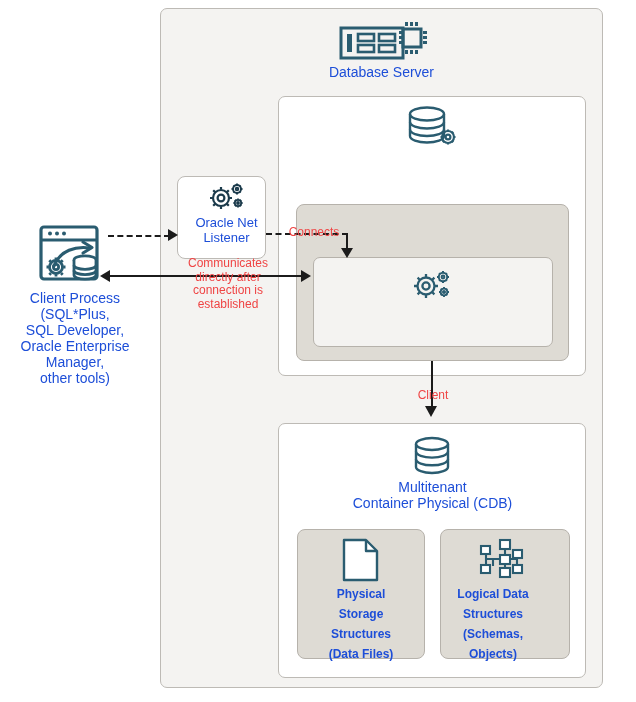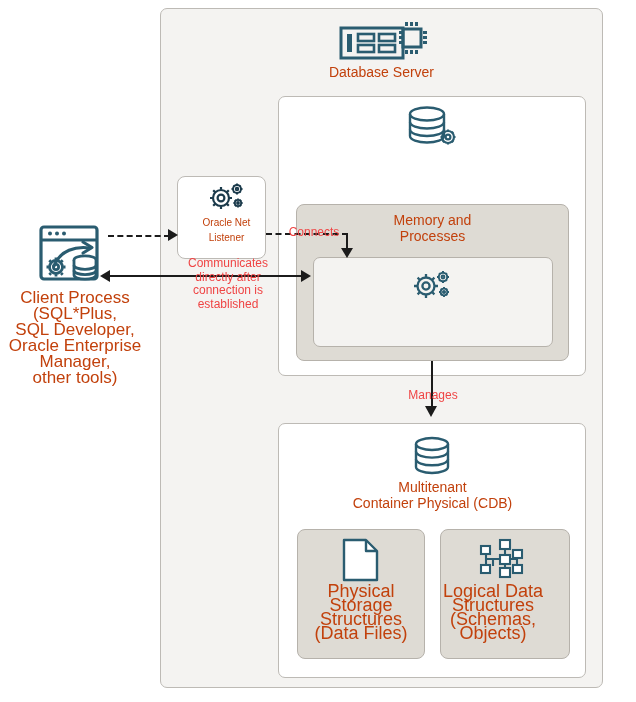--- a/index.html
+++ b/index.html
@@ -60,44 +60,44 @@
     background: #ffffff;
     border: 1px solid #bdbab5;
     border-radius: 8px;
     box-sizing: border-box;
   }
 
   
   .lbl {
     position: absolute;
     text-align: center;
-    color: #c2410c;
+    color: #1d4ed8;
     font-size: 14px;
     line-height: 16px;
     white-space: pre-line;
   }
-  .lbl-sm { font-size: 18px; line-height: 14px; }
+  .lbl-sm { font-size: 12px; line-height: 20px; font-weight: bold; }
   .lbl-edge {
     position: absolute;
     text-align: center;
     color: #ef4444;
     font-size: 12px;
     line-height: 13.5px;
     white-space: pre-line;
   }
 
   #t-database-server { left: 283px; top: 64px; width: 197px; }
   #t-database-instance { left: 368px; top: 150px; width: 128px; }
   #t-memory-processes { left: 330px; top: 212px; width: 205px; }
   #t-server-processes { left: 333px; top: 306px; width: 200px; }
   #t-cdb { left: 300px; top: 479px; width: 265px; }
   #t-physical { left: 300px; top: 584px; width: 122px; }
   #t-logical { left: 442px; top: 584px; width: 102px; }
-  #t-listener { left: 178px; top: 215px; width: 97px; font-size: 10px; line-height: 15px; }
-  #t-client { left: 2px; top: 290px; width: 146px; font-size: 17px; line-height: 16px; }
+  #t-listener { left: 178px; top: 215px; width: 97px; font-size: 13px; line-height: 15px; }
+  #t-client { left: 2px; top: 290px; width: 146px; font-size: 14px; line-height: 16px; }
   #t-connects { left: 279px; top: 226px; width: 70px; }
   #t-manages  { left: 398px; top: 389px; width: 70px; }
   #t-communicates { left: 168px; top: 257px; width: 120px; }
 
   
   .icon { position: absolute; }
   #i-server   { left: 339px; top: 20px; }
   #i-dbinst   { left: 406px; top: 106px; }
   #i-srvproc  { left: 409px; top: 268px; }
   #i-cdb      { left: 411px; top: 436px; }
@@ -209,22 +209,20 @@
       </g>
       <g fill="none" stroke="#2a5c70" stroke-width="2.2">
         <circle cx="42" cy="31" r="6"></circle>
         <circle cx="42" cy="31" r="2.4"></circle>
         <path d="M42 23.5 v2 M42 36.5 v2 M34.5 31 h2 M47.5 31 h2 M36.8 25.8 l1.4 1.4 M45.8 34.8 l1.4 1.4 M47.2 25.8 l-1.4 1.4 M38.2 34.8 l-1.4 1.4"></path>
       </g>
     </svg>
   </div>
 
   <div class="abs beige-panel panel-memory"></div>
-  <div class="lbl" id="t-memory-processes">Memory and
-Processes</div>
 
   <div class="abs inner-light"></div>
   <div class="icon" id="i-srvproc">
     <svg width="46" height="34" viewBox="0 0 46 34" xmlns="http://www.w3.org/2000/svg">
       <g fill="none" stroke="#2a5c70" stroke-width="2.3">
         <circle cx="17" cy="18" r="8.5"></circle>
         <circle cx="17" cy="18" r="3.6"></circle>
         <path d="M17 6 v3 M17 27 v3 M5 18 h3 M26 18 h3 M8.6 9.6 l2.1 2.1 M23.3 24.3 l2.1 2.1 M25.4 9.6 l-2.1 2.1 M10.7 24.3 l-2.1 2.1"></path>
       </g>
       <g fill="none" stroke="#2a5c70" stroke-width="2">
@@ -355,15 +353,15 @@
 connection is
 established</div>
 
   <div class="conn" id="c-connects-h"></div>
   <div class="conn" id="c-connects-v"></div>
   <div class="conn" id="c-connects-head"></div>
   <div class="lbl-edge" id="t-connects">Connects</div>
 
   <div class="conn" id="c-manages-v"></div>
   <div class="conn" id="c-manages-head"></div>
-  <div class="lbl-edge" id="t-manages">Manages</div>
+  <div class="lbl-edge" id="t-manages">Client</div>
 
 </div>
 
 </body></html>

